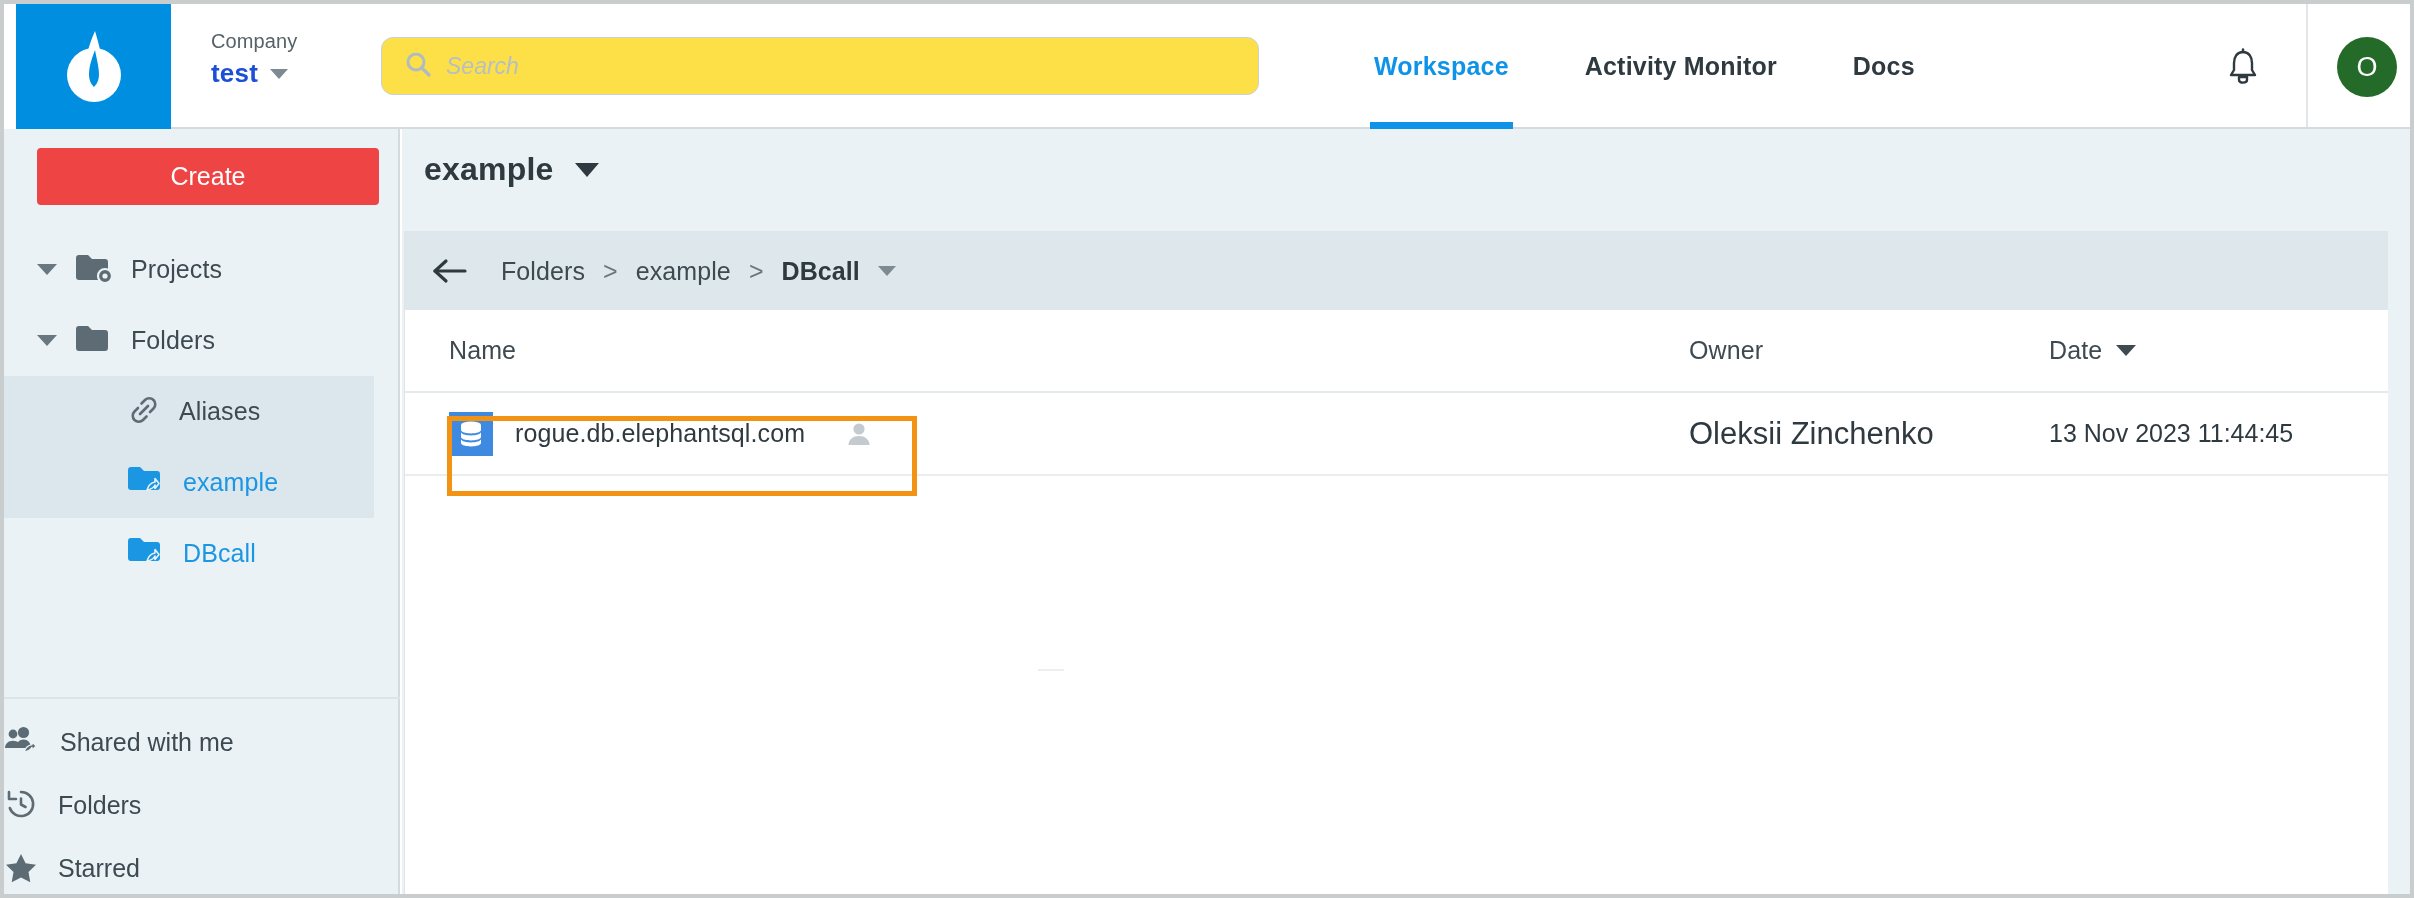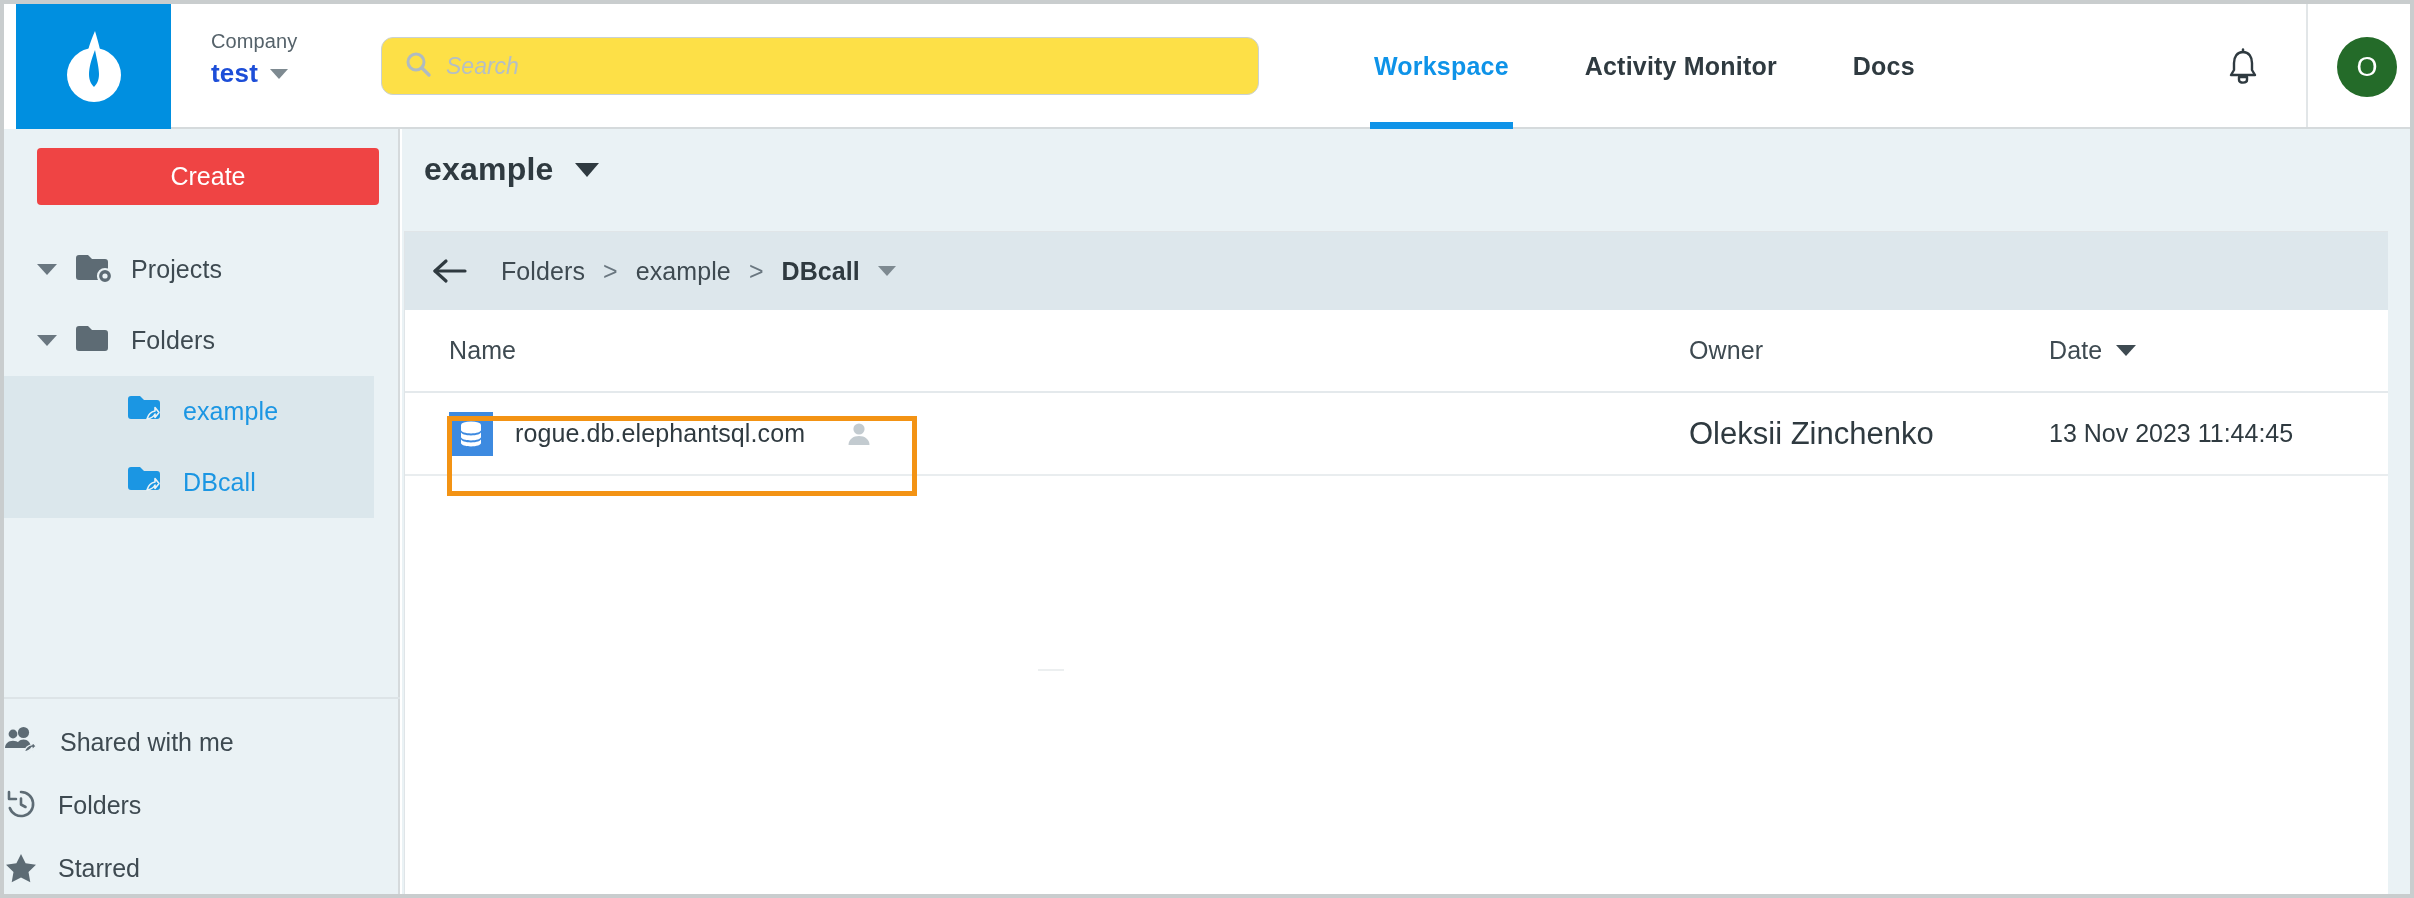--- a/index.html
+++ b/index.html
@@ -378,20 +378,33 @@
           <span class="tri"></span>
           <span>
             <svg width="38" height="30" viewBox="0 0 38 30">
               <path d="M1 5 a3 3 0 0 1 3-3 h9 l4 4 h13 a3 3 0 0 1 3 3 v15 a3 3 0 0 1-3 3 H4 a3 3 0 0 1-3-3 Z" fill="#5d6b74"></path>
             </svg>
           </span>
           <span class="tree-label">Folders</span>
         </div>
       </div>
 
+      <div class="tree-row ind-1">
+        <div class="tw">
+          <span class="tri-slot"></span>
+          <span>
+            <svg width="34" height="32" viewBox="0 0 34 32">
+              <path d="M13 20 L21 12" stroke="#5d6b74" stroke-width="2.6" stroke-linecap="round"></path>
+              <path d="M11 14 L7.5 17.5 a6 6 0 0 0 8.5 8.5 L19.5 22.5" fill="none" stroke="#5d6b74" stroke-width="2.6" stroke-linecap="round"></path>
+              <path d="M23 18 L26.5 14.5 a6 6 0 0 0-8.5-8.5 L14.5 9.5" fill="none" stroke="#5d6b74" stroke-width="2.6" stroke-linecap="round"></path>
+            </svg>
+          </span>
+          <span class="tree-label">Aliases</span>
+        </div>
+      </div>
 
       <div class="tree-row ind-2">
         <div class="tw">
           <span class="tri-slot"></span>
           <span>
             <svg width="38" height="32" viewBox="0 0 38 32">
               <path d="M1 5 a3 3 0 0 1 3-3 h9 l4 4 h13 a3 3 0 0 1 3 3 v13 a3 3 0 0 1-3 3 H4 a3 3 0 0 1-3-3 Z" fill="#1b96e3"></path>
               <path d="M20 25 q6-1 8-5 l0 3.5 l4-5 l-4-5 l0 3.5 q-6 1-8 8 Z" fill="#1b96e3" stroke="#eaf2f5" stroke-width="1.6" stroke-linejoin="round"></path>
             </svg>
           </span>

